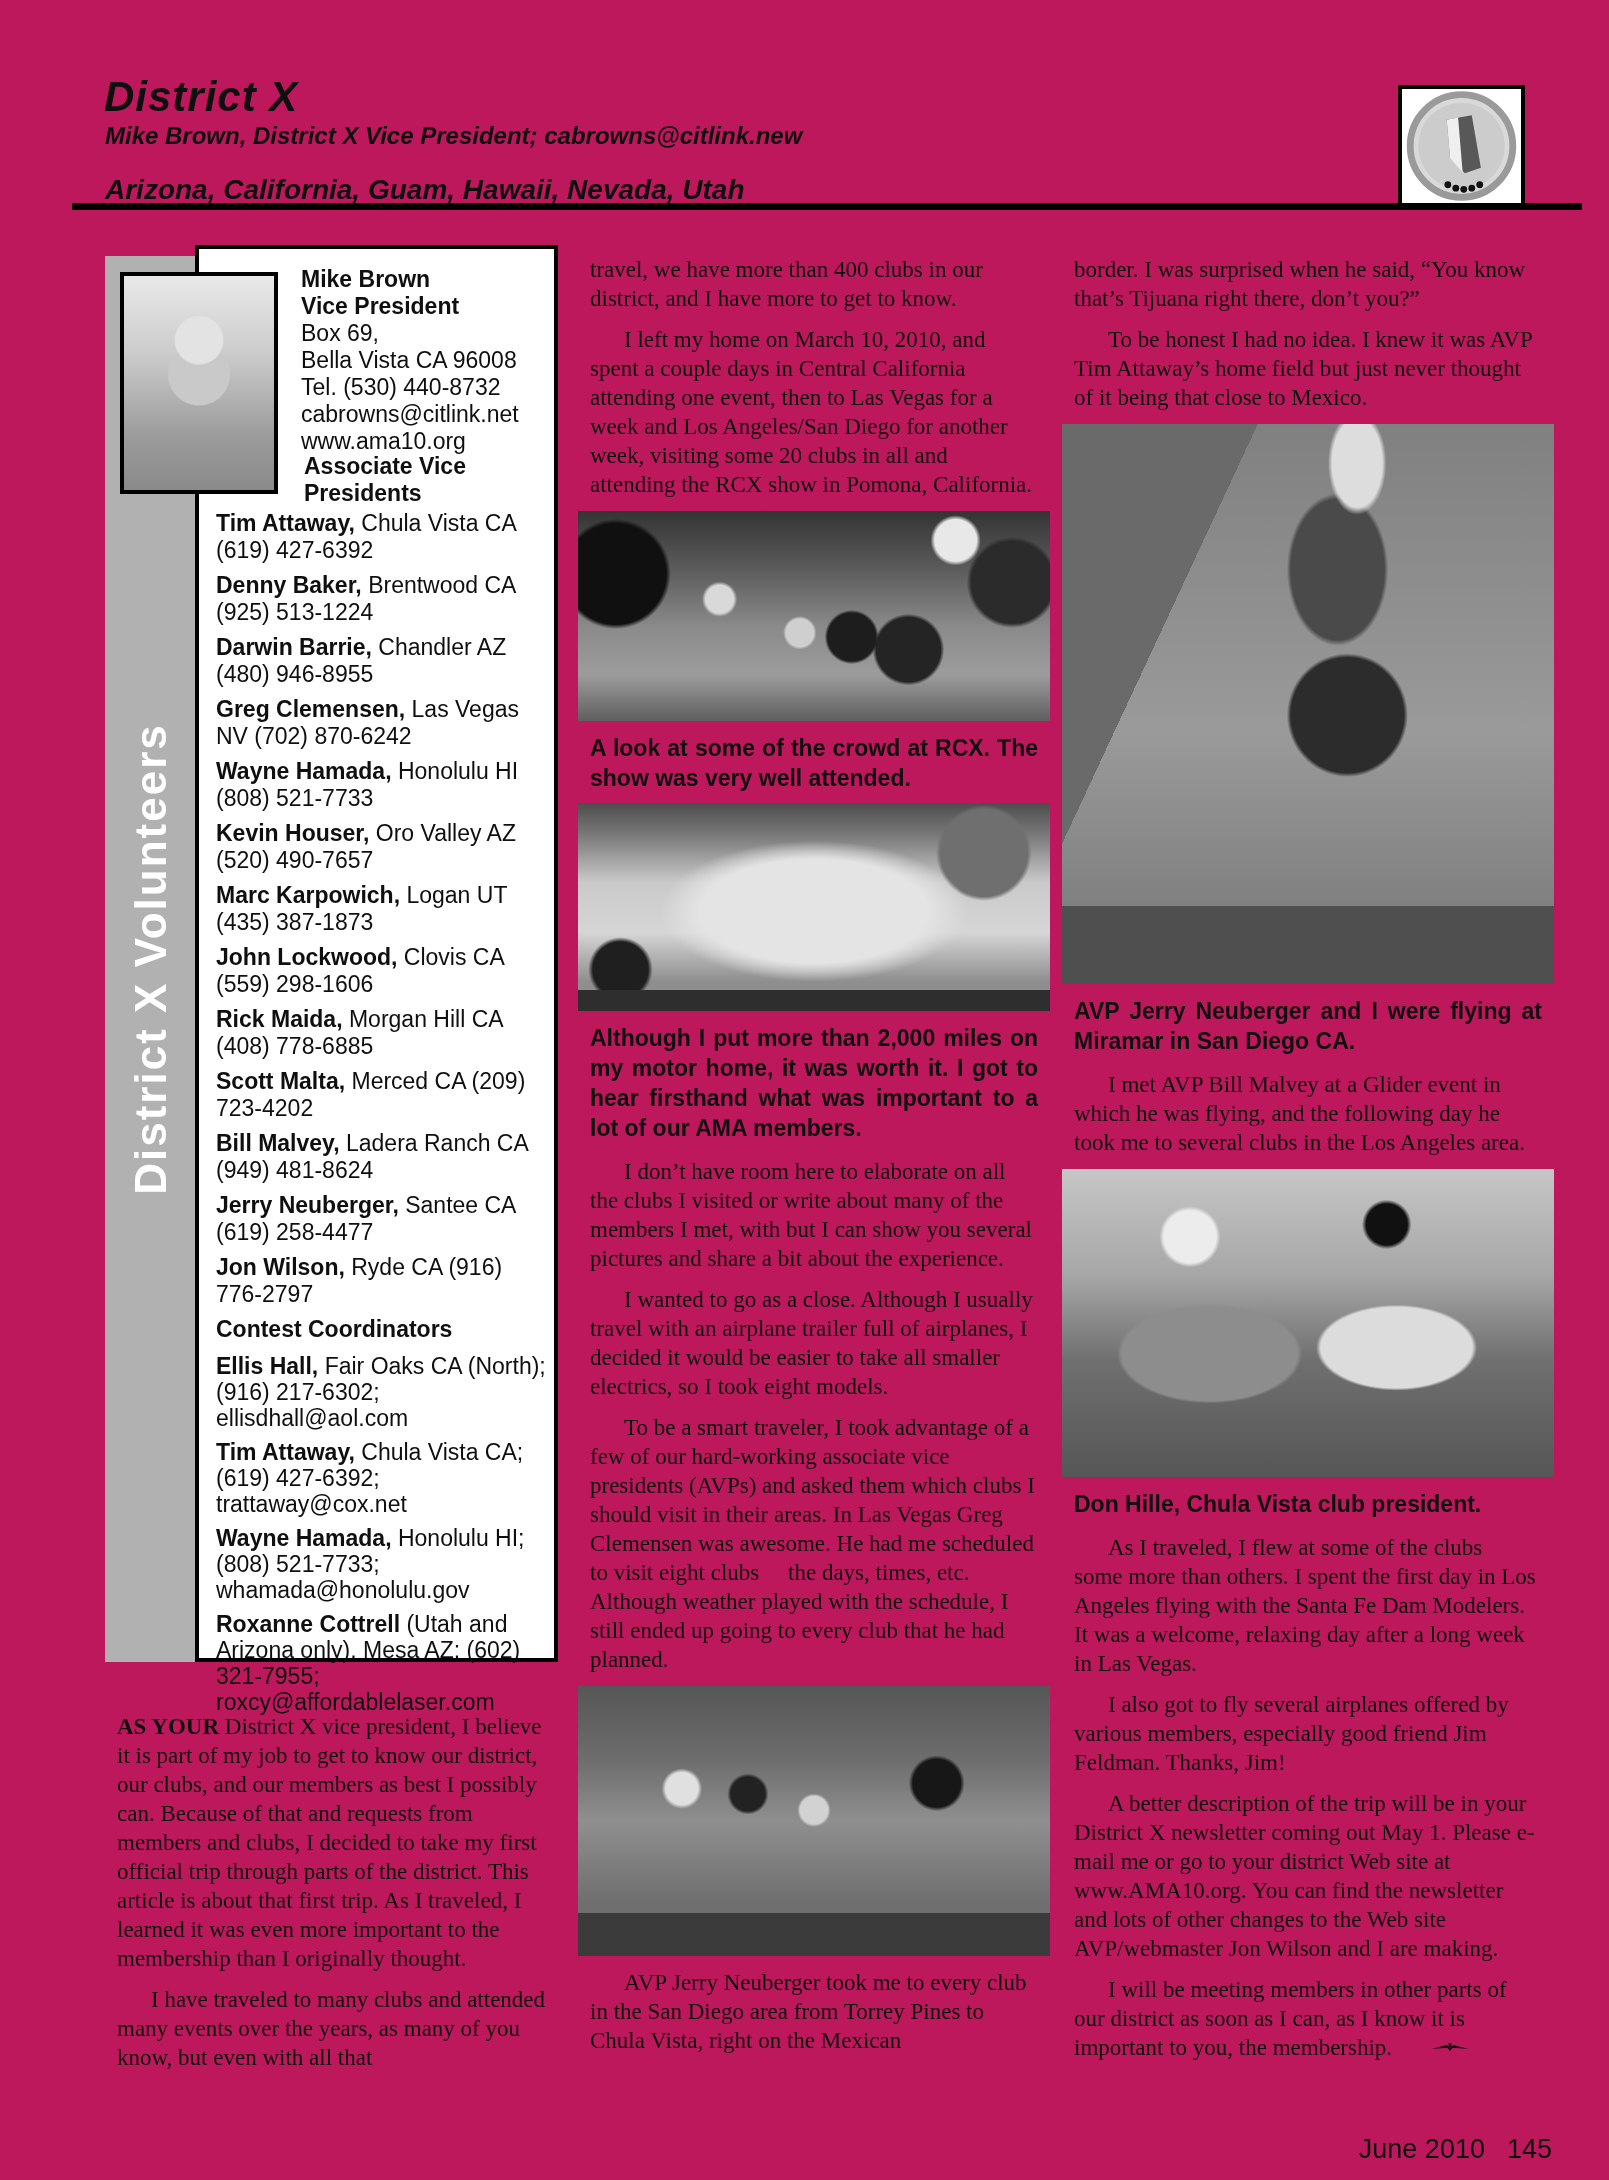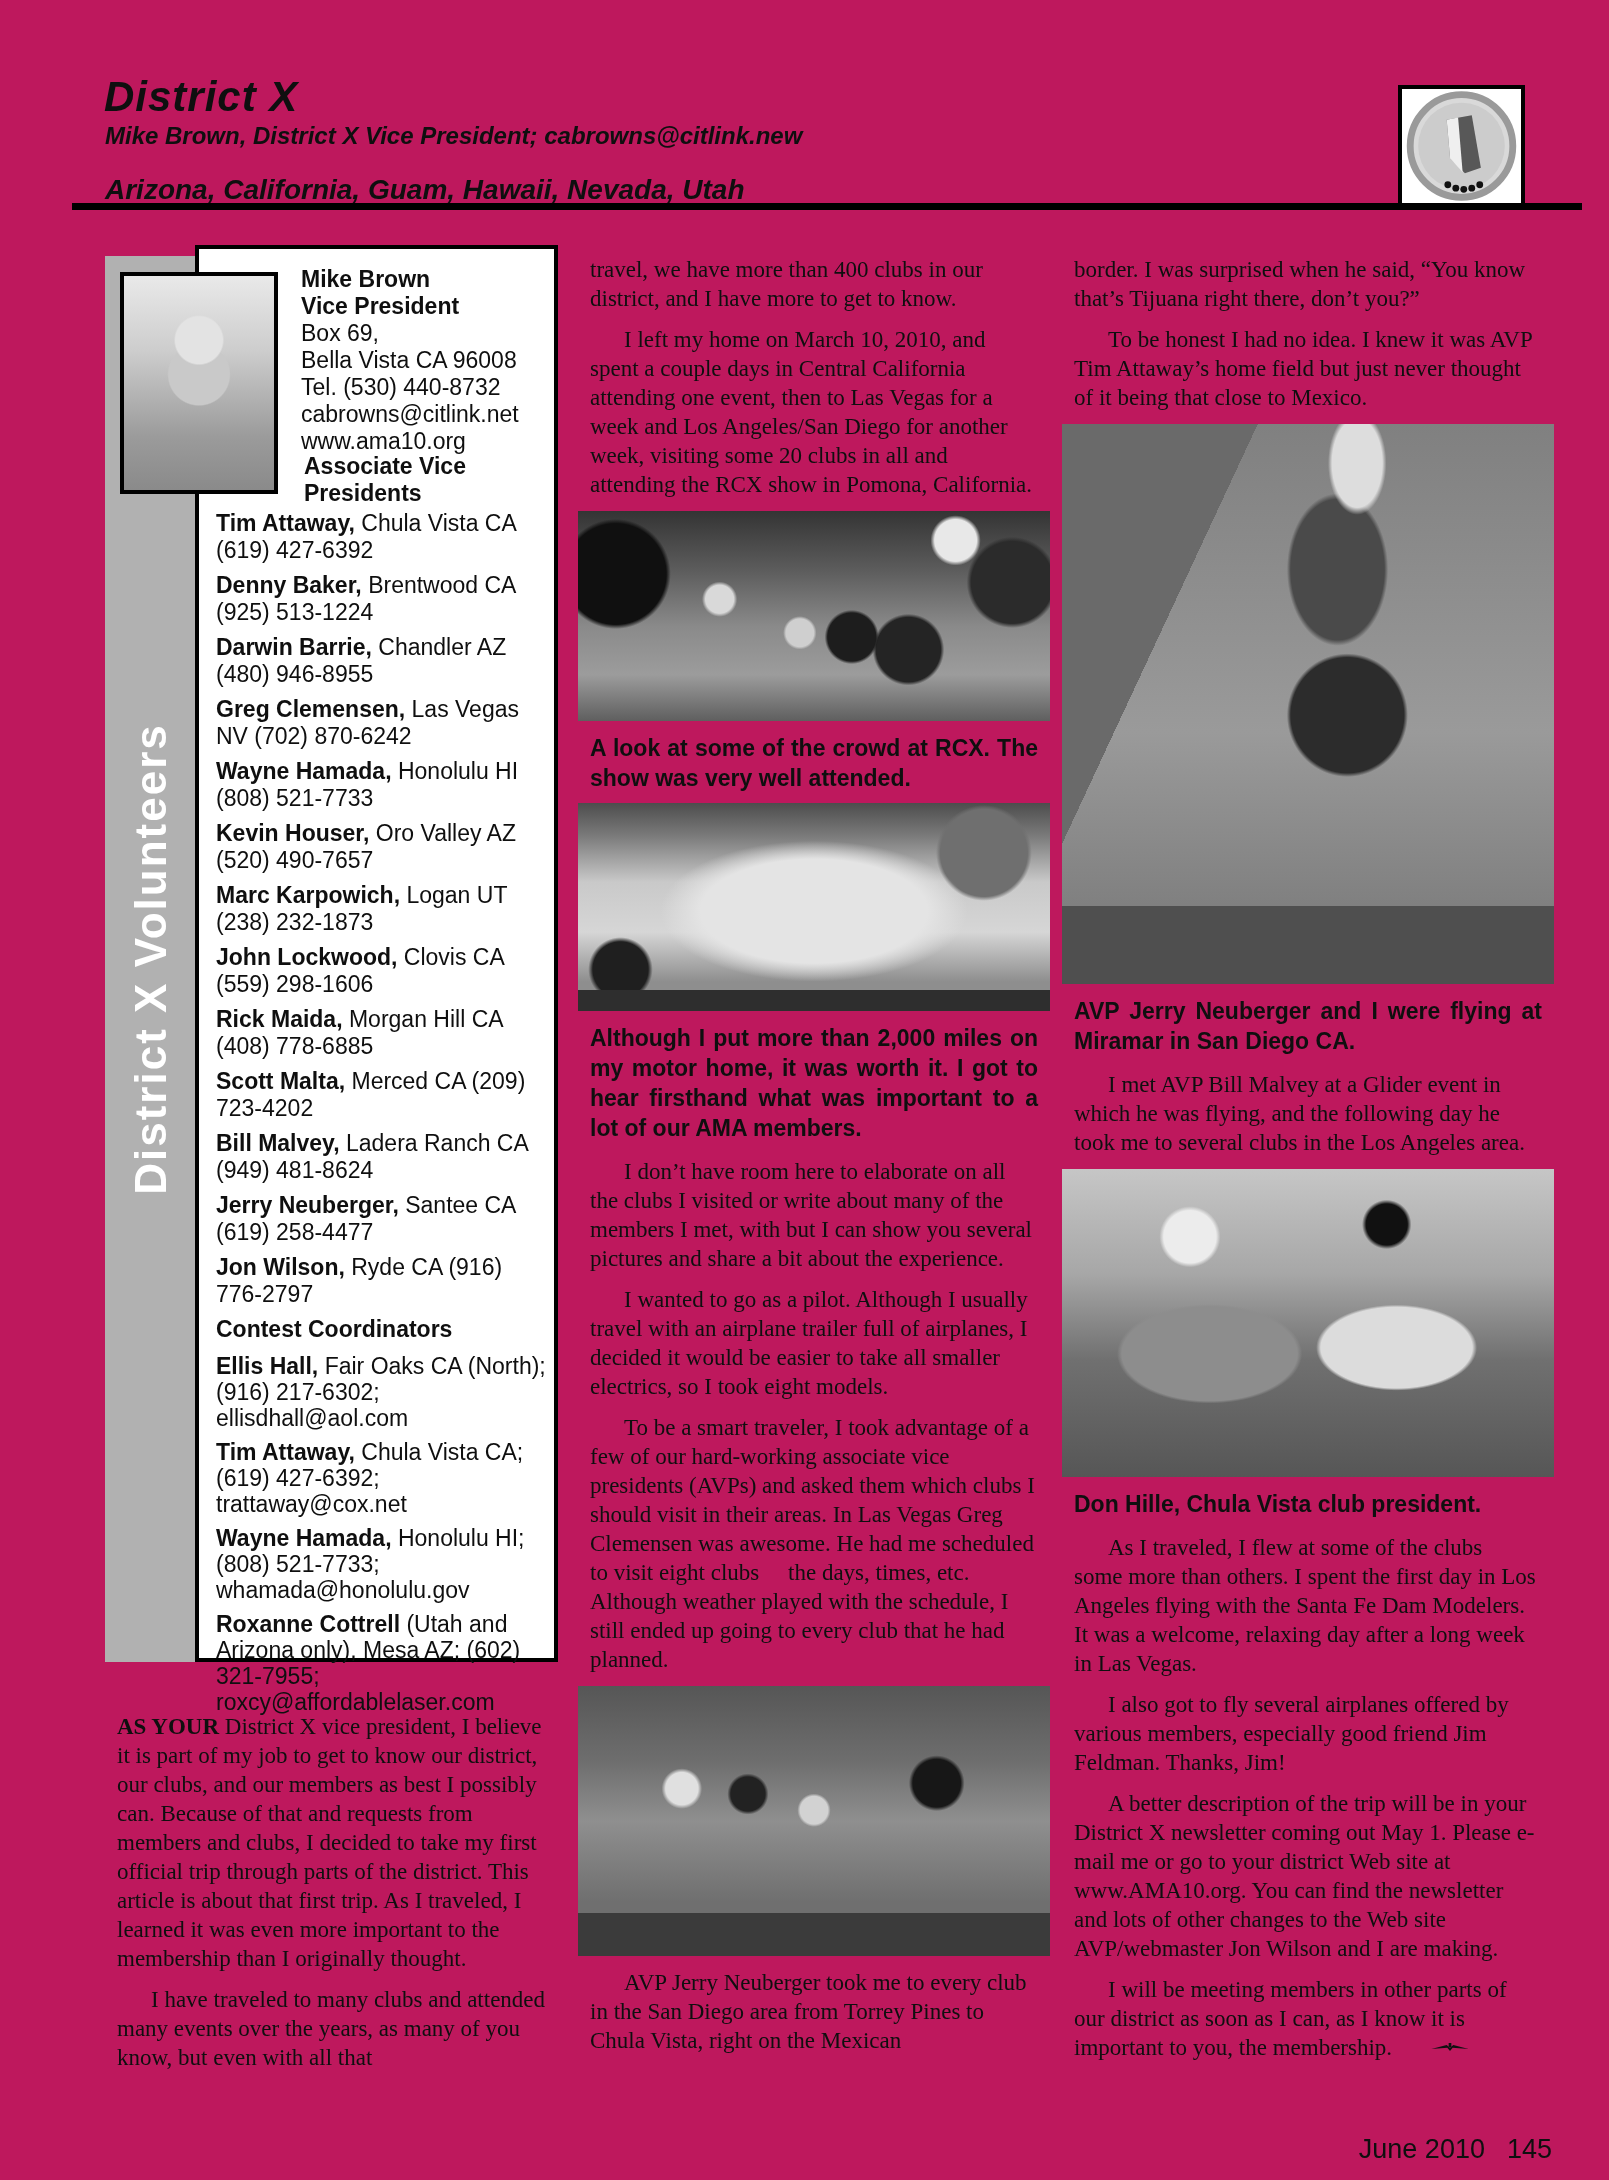--- a/index.html
+++ b/index.html
@@ -123,21 +123,21 @@
     <div>www.ama10.org</div>
   </div>
   <div class="avp-head">Associate Vice Presidents</div>
   <div class="roster">
     <p><b>Tim Attaway,</b><span> Chula Vista CA (619) 427-6392</span></p>
     <p><b>Denny Baker,</b><span> Brentwood CA (925) 513-1224</span></p>
     <p><b>Darwin Barrie,</b><span> Chandler AZ (480) 946-8955</span></p>
     <p><b>Greg Clemensen,</b><span> Las Vegas NV (702) 870-6242</span></p>
     <p><b>Wayne Hamada,</b><span> Honolulu HI (808) 521-7733</span></p>
     <p><b>Kevin Houser,</b><span> Oro Valley AZ (520) 490-7657</span></p>
-    <p><b>Marc Karpowich,</b><span> Logan UT (238) 232-1873</span></p>
+    <p><b>Marc Karpowich,</b><span> Logan UT (435) 387-1873</span></p>
     <p><b>John Lockwood,</b><span> Clovis CA (559) 298-1606</span></p>
     <p><b>Rick Maida,</b><span> Morgan Hill CA (408) 778-6885</span></p>
     <p><b>Scott Malta,</b><span> Merced CA (209) 723-4202</span></p>
     <p><b>Bill Malvey,</b><span> Ladera Ranch CA (949) 481-8624</span></p>
     <p><b>Jerry Neuberger,</b><span> Santee CA (619) 258-4477</span></p>
     <p><b>Jon Wilson,</b><span> Ryde CA (916) 776-2797</span></p>
     <p class="cc-head">Contest Coordinators</p>
     <p class="cc"><b>Ellis Hall,</b><span> Fair Oaks CA (North); (916) 217-6302; ellisdhall@aol.com</span></p>
     <p class="cc"><b>Tim Attaway,</b><span> Chula Vista CA; (619) 427-6392; trattaway@cox.net</span></p>
     <p class="cc"><b>Wayne Hamada,</b><span> Honolulu HI; (808) 521-7733; whamada@honolulu.gov</span></p>
@@ -150,21 +150,21 @@
   </section>
 
   <section class="col col-mid">
     <p>travel, we have more than 400 clubs in our district, and I have more to get to know.</p>
     <p class="indent sp">I left my home on March 10, 2010, and spent a couple days in Central California attending one event, then to Las Vegas for a week and Los Angeles/San Diego for another week, visiting some 20 clubs in all and attending the RCX show in Pomona, California.</p>
     <div class="photo ph-crowd"></div>
     <p class="caption cap-sp1">A look at some of the crowd at RCX. The show was very well attended.</p>
     <div class="photo ph-rv"></div>
     <p class="caption cap-sp2">Although I put more than 2,000 miles on my motor home, it was worth it. I got to hear firsthand what was important to a lot of our AMA members.</p>
     <p class="indent">I don’t have room here to elaborate on all the clubs I visited or write about many of the members I met, with but I can show you several pictures and share a bit about the experience.</p>
-    <p class="indent">I wanted to go as a pilot. Although I usually travel with an airplane trailer full of airplanes, I decided it would be easier to take all smaller electrics, so I took eight models.</p>
+    <p class="indent">I wanted to go as a close. Although I usually travel with an airplane trailer full of airplanes, I decided it would be easier to take all smaller electrics, so I took eight models.</p>
     <p class="indent sp">To be a smart traveler, I took advantage of a few of our hard-working associate vice presidents (AVPs) and asked them which clubs I should visit in their areas. In Las Vegas Greg Clemensen was awesome. He had me scheduled to visit eight clubs  the days, times, etc. Although weather played with the schedule, I still ended up going to every club that he had planned.</p>
     <div class="photo ph-group"></div>
     <p class="indent">AVP Jerry Neuberger took me to every club in the San Diego area from Torrey Pines to Chula Vista, right on the Mexican</p>
   </section>
 
   <section class="col col-right">
     <p>border. I was surprised when he said, “You know that’s Tijuana right there, don’t you?”</p>
     <p class="indent sp">To be honest I had no idea. I knew it was AVP Tim Attaway’s home field but just never thought of it being that close to Mexico.</p>
     <div class="photo ph-miramar"></div>
     <p class="caption cap-sp2">AVP Jerry Neuberger and I were flying at Miramar in San Diego CA.</p>

